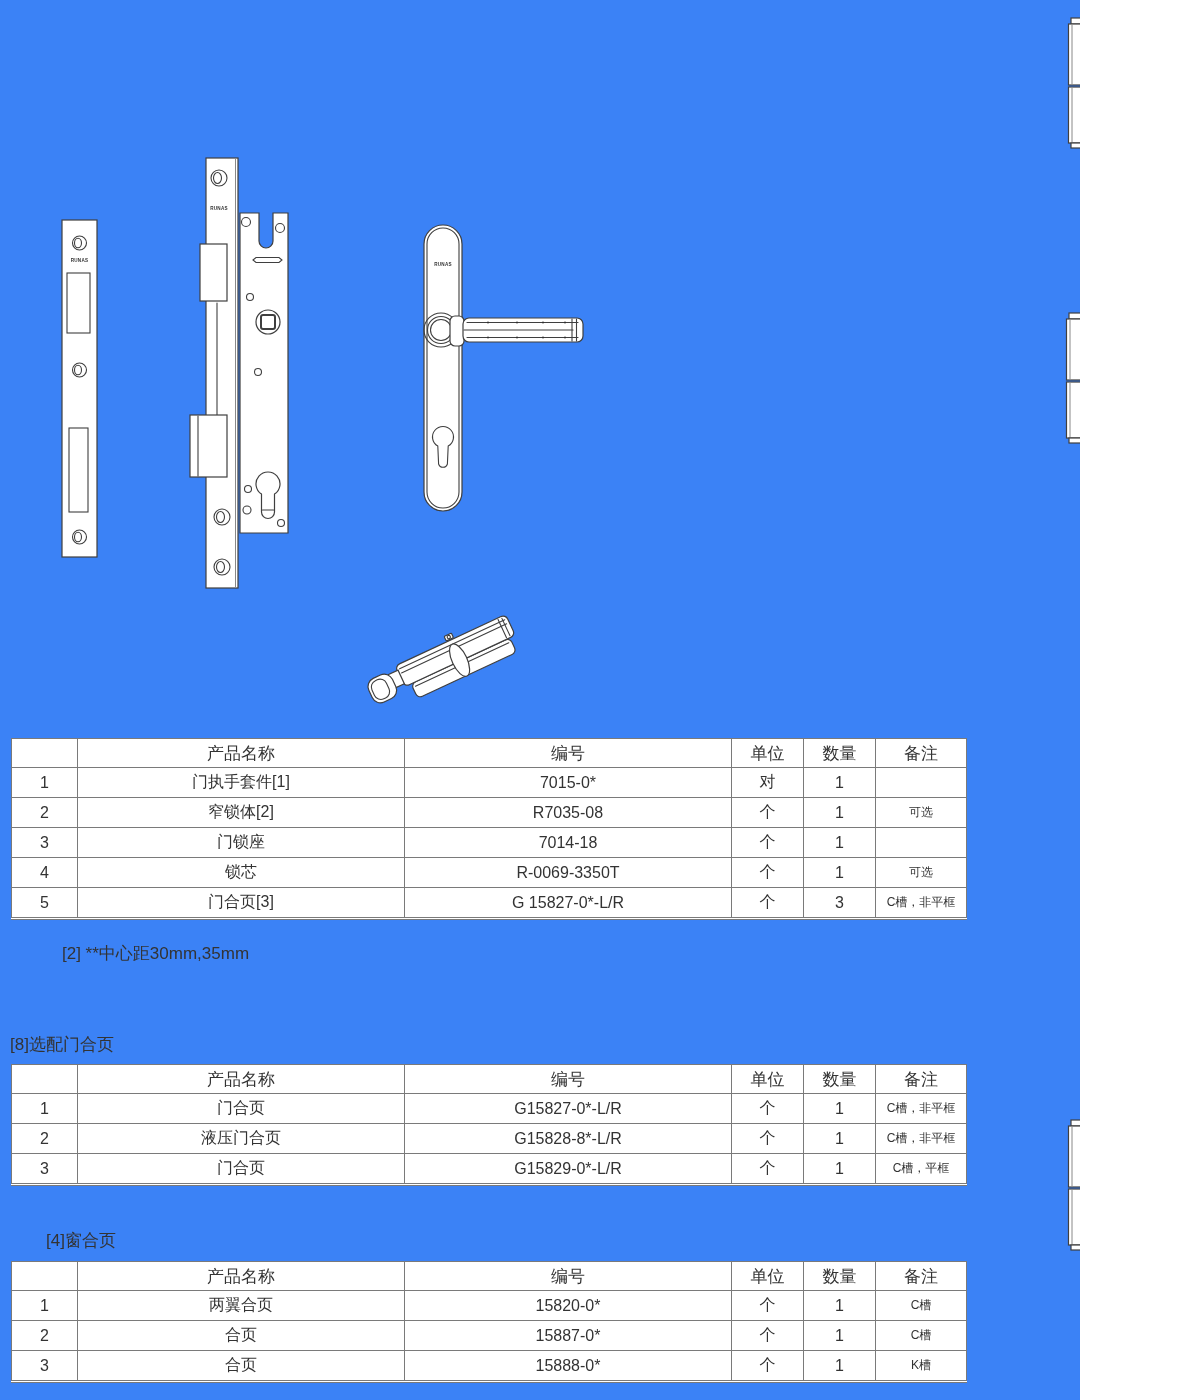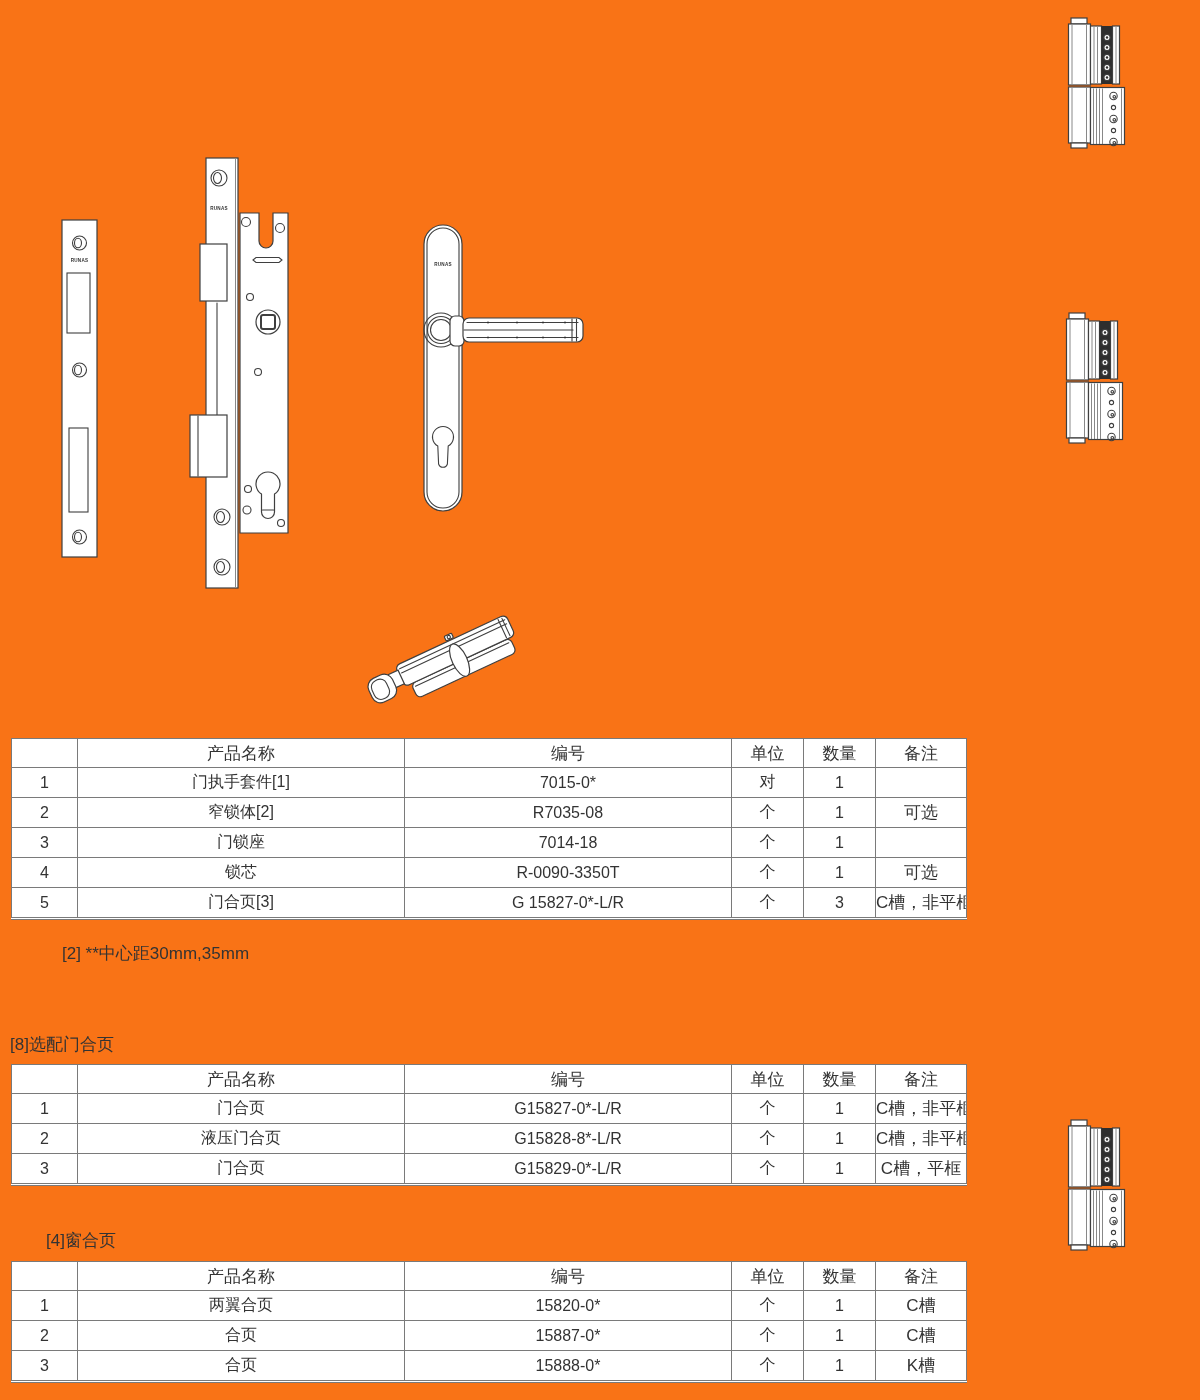--- a/index.html
+++ b/index.html
@@ -1,17 +1,17 @@
 <!DOCTYPE html>
 <html><head>
 <meta charset="utf-8">
 <style>
   html,body { margin:0; padding:0; background:#fff; }
   .page {
-    position:relative; width:1200px; height:1400px; background:#f97316;
+    position:relative; width:1080px; height:1400px; background:#3b82f6;
     font-family:"Liberation Sans", sans-serif; color:#333; overflow:hidden;
   }
   svg.drawings { position:absolute; left:0; top:0; }
   svg .shape  { fill:#ffffff; stroke:#3f3f3f; stroke-width:1.2; }
   svg .ln     { fill:none;   stroke:#3f3f3f; stroke-width:1.1; stroke-linecap:round; }
   svg .thin   { fill:none;   stroke:#6a6a6a; stroke-width:0.8; }
   svg .dark   { fill:#2e2e2e; stroke:none; }
   svg .dot    { fill:#2e2e2e; stroke:none; }
   svg text.logo { font-family:"Liberation Sans", sans-serif; font-size:4.6px; font-weight:bold; fill:#333; text-anchor:middle; letter-spacing:0.2px; }
 
@@ -24,21 +24,21 @@
     border:1px solid #7a7a7a; text-align:center; vertical-align:middle;
     padding:0; overflow:hidden; white-space:nowrap;
   }
   table.tbl th { font-weight:normal; font-size:17px; height:28px; }
   table.tbl td { height:29px; }
   table.tbl th:nth-child(1), table.tbl td:nth-child(1) { width:65px; }
   table.tbl th:nth-child(2), table.tbl td:nth-child(2) { width:326px; }
   table.tbl th:nth-child(3), table.tbl td:nth-child(3) { width:326px; }
   table.tbl th:nth-child(4), table.tbl td:nth-child(4) { width:71px; }
   table.tbl th:nth-child(5), table.tbl td:nth-child(5) { width:71px; }
-  table.tbl td:nth-child(6) { font-size:17px; }
+  table.tbl td:nth-child(6) { font-size:12px; }
 
   .notes { position:absolute; font-size:17px; line-height:28px; color:#333; white-space:nowrap; }
   .section-title { position:absolute; font-size:17px; color:#333; white-space:nowrap; }
 </style>
 </head>
 <body>
 
 <div class="page">
 
   <svg class="drawings" width="1200" height="1400" viewBox="0 0 1200 1400">
@@ -205,21 +205,21 @@
           <td>3</td>
           <td>门锁座</td>
           <td>7014-18</td>
           <td>个</td>
           <td>1</td>
           <td></td>
         </tr>
         <tr>
           <td>4</td>
           <td>锁芯</td>
-          <td>R-0090-3350T</td>
+          <td>R-0069-3350T</td>
           <td>个</td>
           <td>1</td>
           <td>可选</td>
         </tr>
         <tr>
           <td>5</td>
           <td>门合页[3]</td>
           <td>G 15827-0*-L/R</td>
           <td>个</td>
           <td>3</td>

